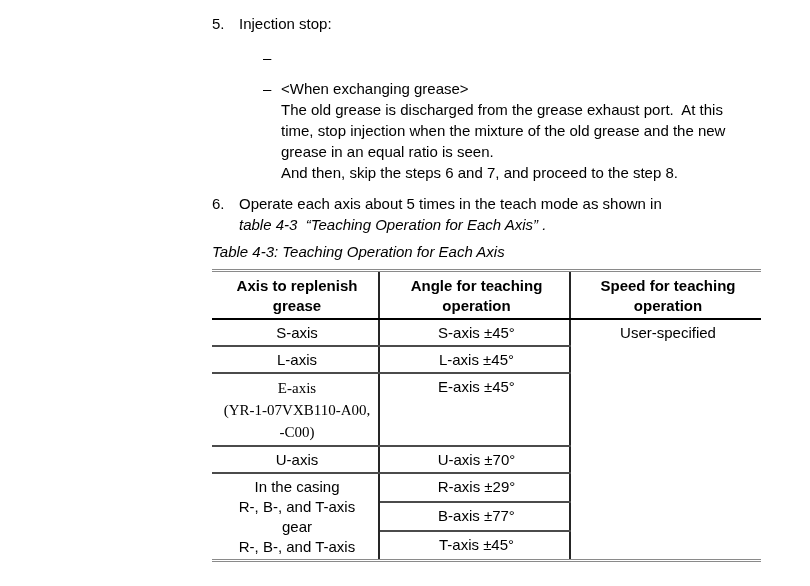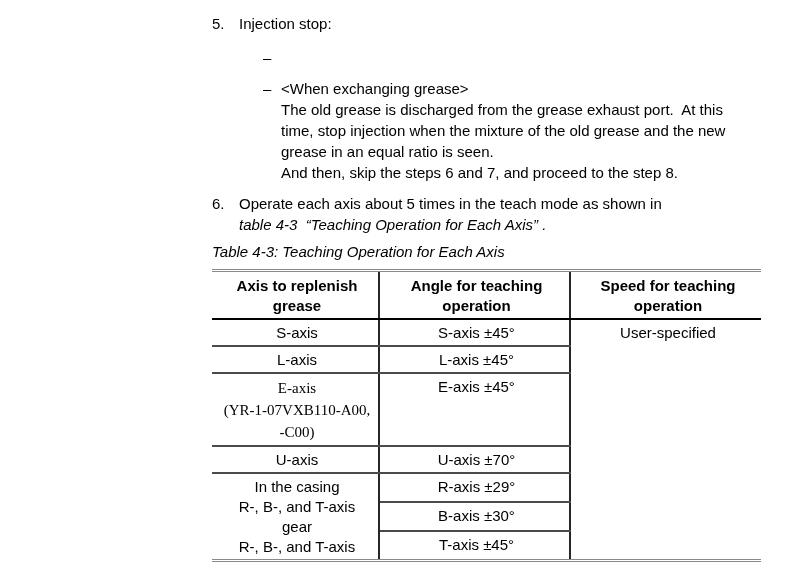--- a/index.html
+++ b/index.html
@@ -125,21 +125,21 @@
         <td class="vr hr h26">U-axis</td>
         <td class="vr hr h26">U-axis ±70°</td>
       </tr>
       <tr>
         <td class="vr hr mid pre" rowspan="3">In the casing
 R-, B-, and T-axis gear
 R-, B-, and T-axis</td>
         <td class="vr hr h25">R-axis ±29°</td>
       </tr>
       <tr>
-        <td class="vr hr h25">B-axis ±30°</td>
+        <td class="vr hr h25">B-axis ±77°</td>
       </tr>
       <tr>
         <td class="vr hr h25">T-axis ±45°</td>
       </tr>
     </tbody>
   </table>
 
 </div>
 
 </body></html>

